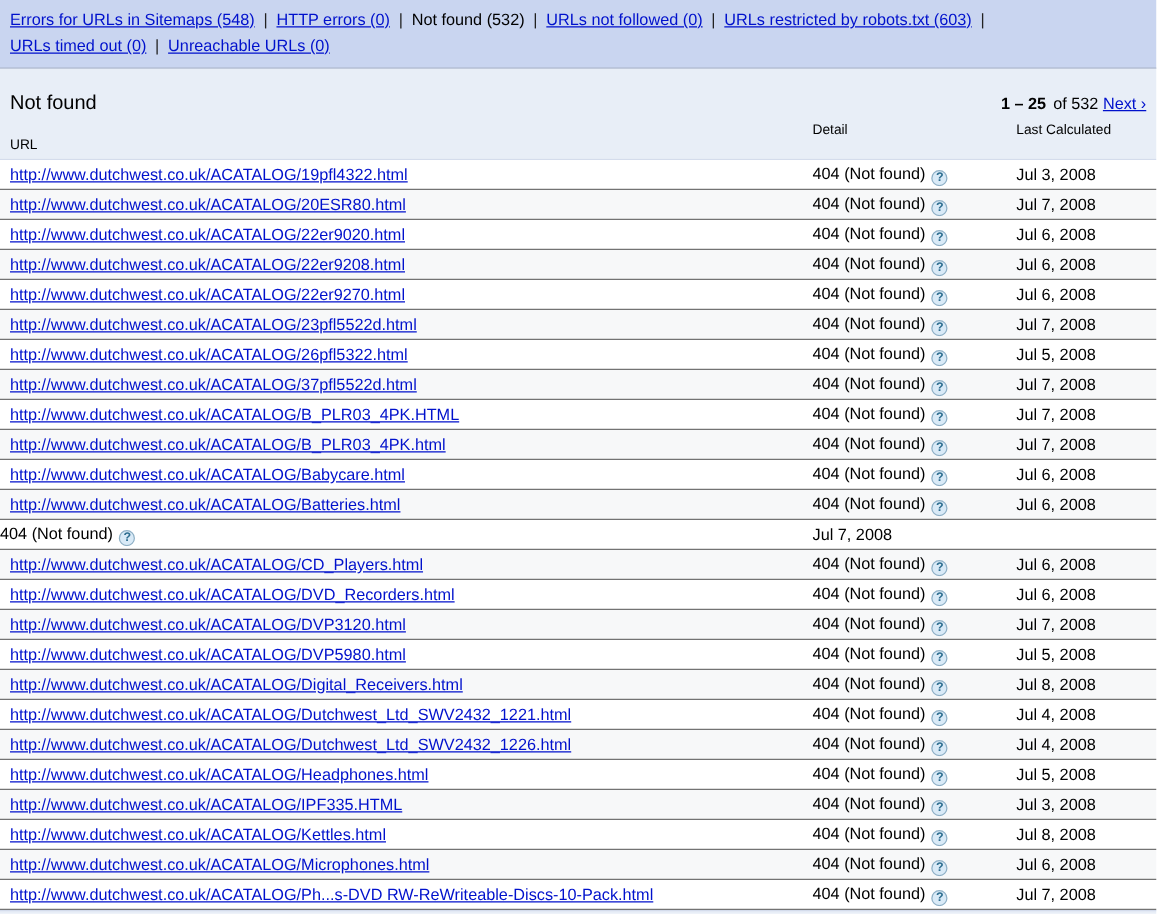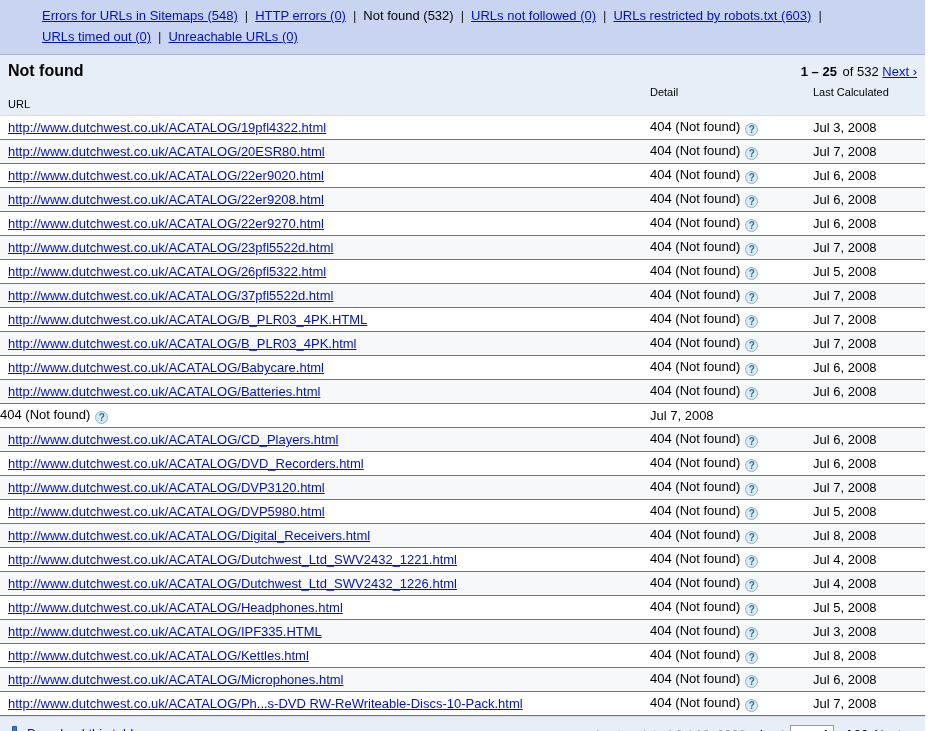--- a/index.html
+++ b/index.html
@@ -4,28 +4,28 @@
 <style>
   * { box-sizing: border-box; margin: 0; padding: 0; }
   html, body { width: 932px; height: 731px; background: #fff; overflow: hidden; }
   body { font-family: "Liberation Sans", sans-serif; font-size: 13px; color: #000; }
   a { color: #0011cc; text-decoration: underline; cursor: pointer; }
 
   .page { width: 925px; }
 
   
   .nav { background: #c9d5f0; border-bottom: 1px solid #aab4c8; padding: 5px 8px 7px 8px; }
-  .nav-line { line-height: 21px; white-space: nowrap; margin-left: 34px; }
+  .nav-line { line-height: 21px; white-space: nowrap; }
   .nav .sep { color: #222; margin: 0 7px; }
   .nav .current { color: #000; text-decoration: none; }
 
   
   .panel-header { background: #e8eef7; }
   .title-row { display: flex; justify-content: space-between; align-items: baseline; padding: 7px 8px 3px 8px; }
-  .title { font-size: 16px; font-weight: bold; }
+  .title { font-size: 16px; font-weight: normal; margin-top: 12px; }
   .pagination { font-size: 13px; }
   .pagination b { margin-right: 2px; }
   .col-headers { display: grid; grid-template-columns: 650px 163px 1fr; font-size: 11px; padding: 3px 0 5px 0; }
   .col-headers .c0 { padding-left: 8px; margin-top: 12px; }
 
   
   .table { border-top: 1px solid #d4dcec; }
   .row { display: grid; grid-template-columns: 650px 163px 1fr; height: 24px; align-items: center;
          border-bottom: 1px solid #737373; background: #fff; }
   .row.alt { background: #f7f8f9; }

